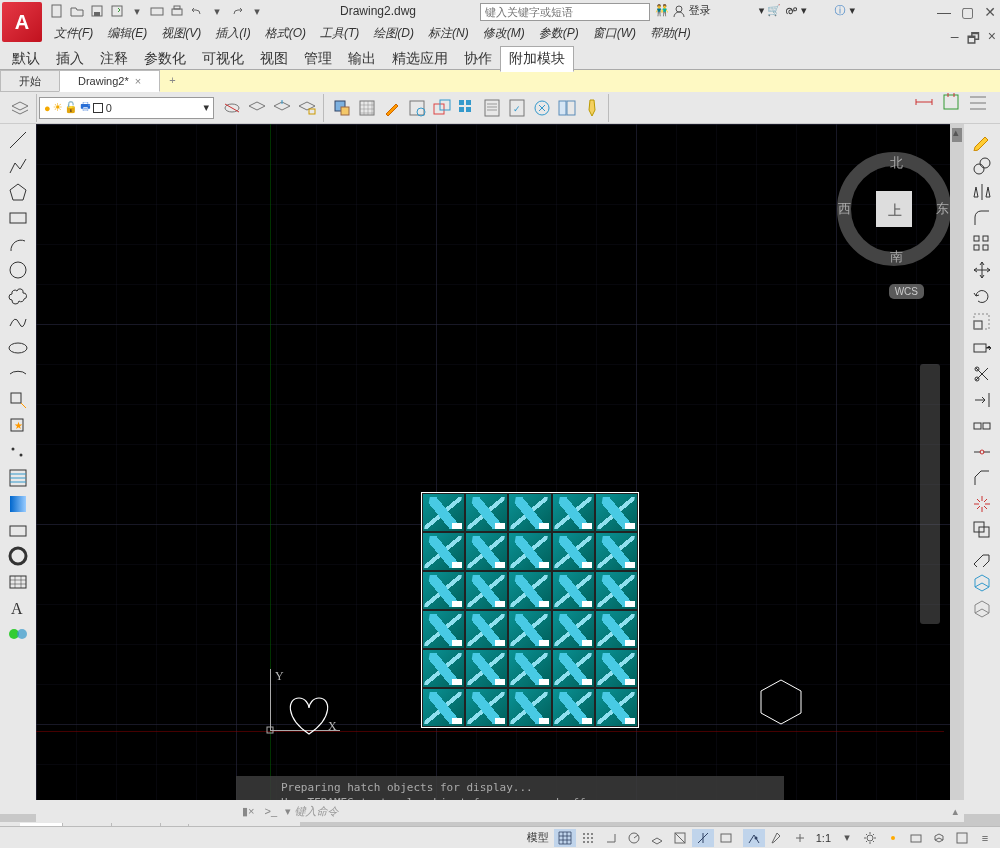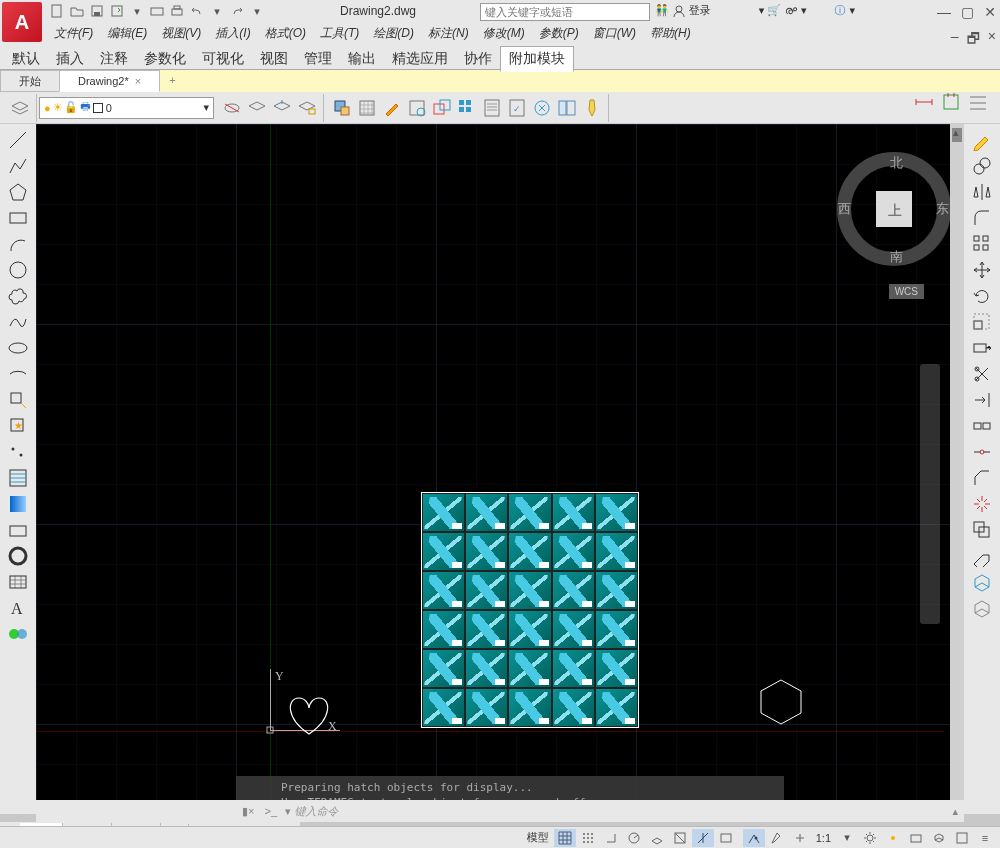--- a/index.html
+++ b/index.html
@@ -39,21 +39,21 @@
 .axis-label-x { position: absolute; left: 292px; top: 595px; color: #bbb; font-size: 12px; font-family: serif; }
 .axis-label-y { position: absolute; left: 239px; top: 545px; color: #bbb; font-size: 12px; font-family: serif; }
 .heart { position: absolute; left: 247px; top: 570px; width: 52px; height: 42px; }
 .heart svg { width: 100%; height: 100%; }
 .hexagon { position: absolute; left: 720px; top: 553px; width: 50px; height: 50px; }
 .tile-area { position: absolute; left: 385px; top: 368px; width: 218px; height: 236px; border: 1px solid #fff; display: grid; grid-template-columns: repeat(5, 1fr); grid-template-rows: repeat(6, 1fr); }
 .tile { background: linear-gradient(135deg, #0a9396, #005f5a); border: 1px solid #222; position: relative; overflow: hidden; }
 .tile::before { content: ""; position: absolute; left: 4px; bottom: 2px; width: 32px; height: 32px; background: linear-gradient(45deg, transparent 40%, #48cae4 40%, #48cae4 60%, transparent 60%), linear-gradient(-45deg, transparent 45%, #90e0ef 45%, #90e0ef 55%, transparent 55%); transform: skewX(-10deg); }
 .tile::after { content: ""; position: absolute; right: 2px; bottom: 2px; width: 10px; height: 6px; background: #fff; }
 .viewcube { position: absolute; right: 10px; top: 25px; width: 120px; height: 120px; }
-.wcs-badge { position: absolute; right: 40px; top: 160px; background: #5a5a5a; color: #ccc; font-size: 10px; padding: 2px 6px; border-radius: 0; }
+.wcs-badge { position: absolute; right: 40px; top: 160px; background: #5a5a5a; color: #ccc; font-size: 10px; padding: 2px 6px; border-radius: 5px; }
 .cmdline-area { position: absolute; bottom: 0; left: 200px; right: 180px; background: rgba(60,60,60,0.85); color: #aaa; font-family: Consolas, monospace; font-size: 11px; padding: 4px 6px; }
 .cmdline-msg { line-height: 15px; margin-left: 39px; }
 .vscroll { position: absolute; right: 0; top: 0; width: 14px; height: 100%; background: #d0d0d0; }
 .scroll-thumb { position: absolute; top: 4px; left: 2px; width: 10px; height: 14px; background: #888; }
 .nav-bar-panel { position: absolute; right: 24px; top: 240px; width: 20px; height: 260px; background: rgba(120,120,120,0.4); border-radius: 3px; }
 .right-palette { width: 36px; background: #e8e8e8; display: flex; flex-direction: column; align-items: center; gap: 2px; padding: 4px 0; }
 .layout-tabs { height: 20px; background: #e8e8e8; display: flex; align-items: center; padding-left: 20px; font-size: 11px; position: absolute; top: 806px; left: 0; right: 0; }
 .layout-tab { padding: 2px 10px; border-right: 1px solid #bbb; cursor: pointer; }
 .layout-tab.active { background: #fff; font-weight: bold; }
 .statusbar { position: absolute; bottom: 0; left: 0; right: 0; height: 22px; background: #e8e8e8; display: flex; align-items: center; justify-content: flex-end; padding: 0 4px; gap: 1px; border-top: 1px solid #bbb; }

